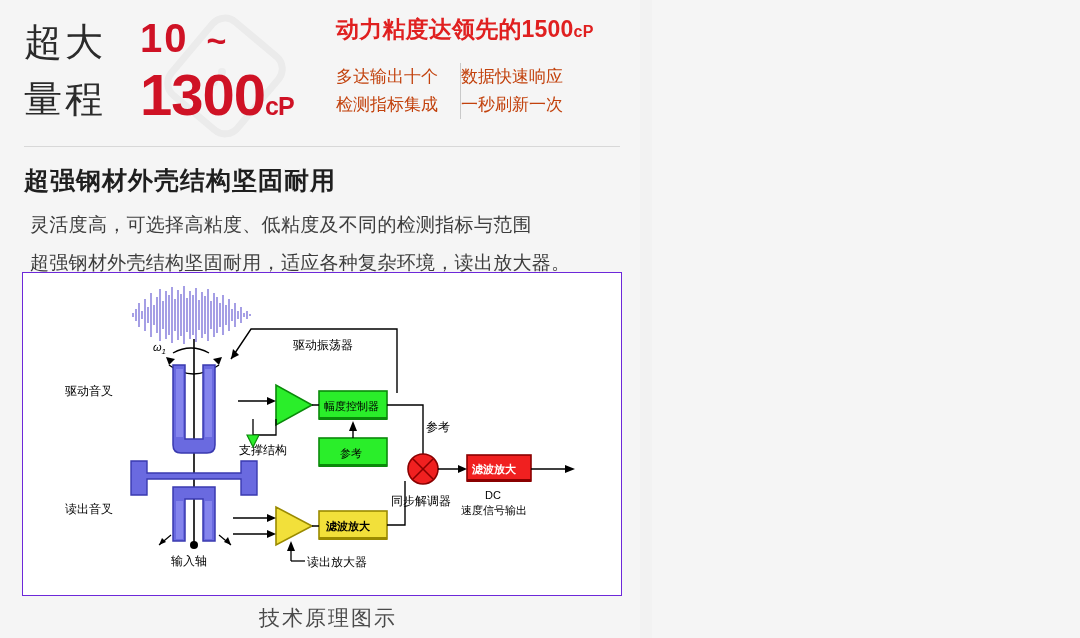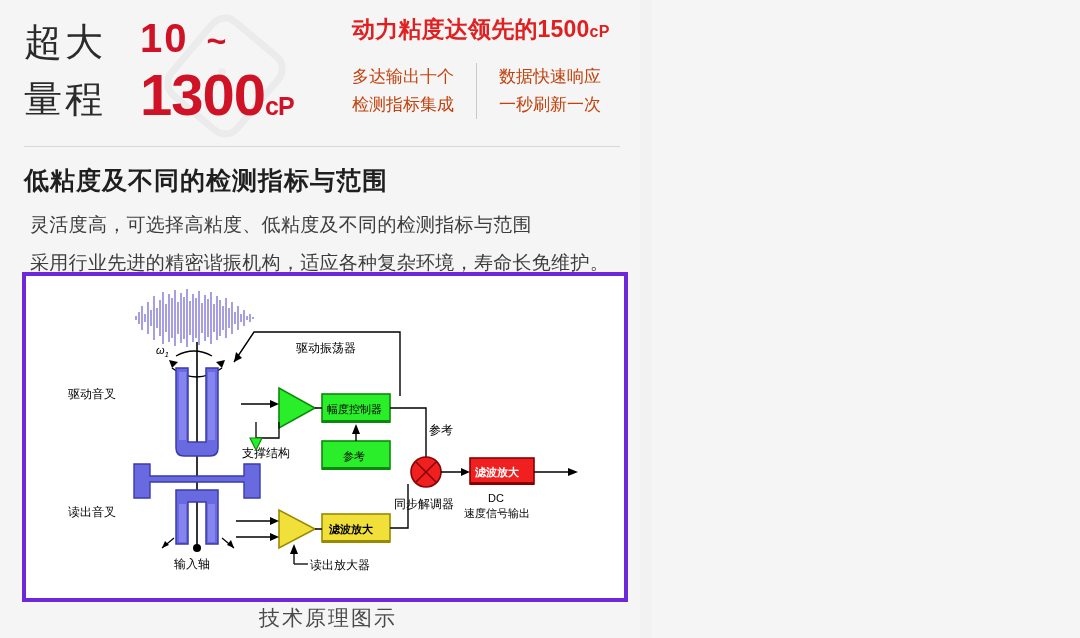--- a/index.html
+++ b/index.html
@@ -26,44 +26,44 @@
   .hl-cn{
     font-size:38px;line-height:57px;color:#2b2b2b;font-weight:400;
     letter-spacing:3px;font-family:"Liberation Sans","DejaVu Sans",sans-serif;
   }
   .hl-num{position:absolute;left:116px;top:0;color:#cf1225;font-weight:800;}
   .hl-num-1{font-size:40px;line-height:56px;letter-spacing:2px;}
   .hl-num-2{font-size:58px;line-height:62px;letter-spacing:-1px;}
   .hl-unit{font-size:25px;font-weight:700;vertical-align:baseline;}
   .hl-tilde{font-size:34px;padding-left:18px;font-weight:600;}
 
-  .hl-right{position:absolute;left:312px;top:2px;width:316px;margin-left:16px;}
+  .hl-right{position:absolute;left:312px;top:2px;width:316px;}
   .hl-red{
     color:#e02020;font-size:23px;font-weight:600;line-height:34px;
     letter-spacing:.2px;white-space:nowrap;
   }
   .hl-red .sm{font-size:16px;}
   .hl-sub{display:flex;margin-top:14px;color:#c2410c;}
   .hl-sub-col{font-size:17px;line-height:28px;white-space:nowrap;}
-  .hl-sub-col.b{padding-left:22px;margin-left:22px;border-left:1px solid #c9c9c9;text-align:right;}
+  .hl-sub-col.b{margin-left:22px;border-left:1px solid #c9c9c9;text-align:right;}
 
   .divider{position:absolute;left:24px;top:146px;width:596px;height:1px;background:#d8d8d8;}
 
   
   .sect-title{
     position:absolute;left:24px;top:164px;
     font-size:25px;font-weight:700;color:#1f1f1f;letter-spacing:1px;
   }
   .sect-body{position:absolute;left:24px;top:203px;width:592px;}
   .sect-body p{margin:6px;font-size:19px;line-height:32px;color:#3d3d3d;letter-spacing:.3px;}
 
   
   .diagram{
     position:absolute;left:22px;top:272px;width:598px;height:322px;
-    background:#fde047;border:4px solid #6d28d9;overflow:hidden;
+    background:#fde047;border:1px solid #6d28d9;overflow:hidden;
   }
   .diagram svg{display:block;}
 
   .caption{
     position:absolute;font-size:21px;color:#4a4a4a;letter-spacing:2px;padding-left:8px;
   }
   .cap-left{left:0;top:604px;width:640px;text-align:center;}
 </style>
 </head>
 <body>
@@ -105,24 +105,24 @@
           <div class="hl-sub-col b">
             <div>数据快速响应</div>
             <div>一秒刷新一次</div>
           </div>
         </div>
       </div>
     </div>
 
     <div class="divider"></div>
 
-    <div class="sect-title">低粘度及不同的检测指标与范围</div>
+    <div class="sect-title">超强钢材外壳结构坚固耐用</div>
     <div class="sect-body">
       <p>灵活度高，可选择高粘度、低粘度及不同的检测指标与范围</p>
-      <p>采用行业先进的精密谐振机构，适应各种复杂环境，寿命长免维护。</p>
+      <p>超强钢材外壳结构坚固耐用，适应各种复杂环境，读出放大器。</p>
     </div>
 
     <div class="diagram">
       <svg width="598" height="322" viewBox="0 0 598 322">
         <rect width="598" height="322" fill="#ffffff"></rect>
 
         <g stroke="#5b4fcf" stroke-width="1.1" fill="none">
           <path d="M112 42 L112 42"></path>
           <g>
             <line x1="110" y1="40" x2="110" y2="44"></line>

